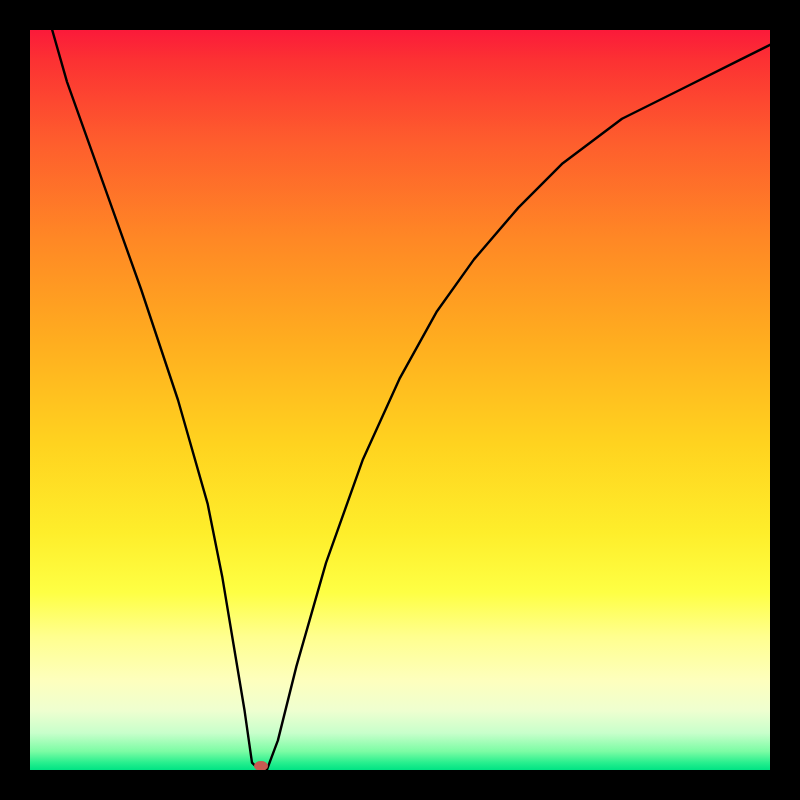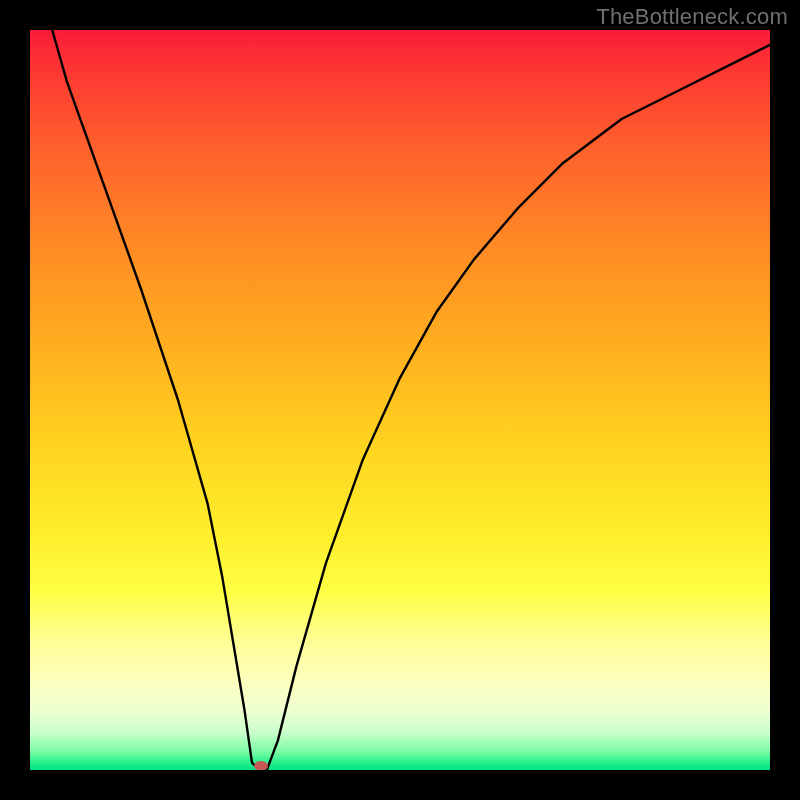--- a/index.html
+++ b/index.html
@@ -71,21 +71,20 @@
     background: #c65a52;
     border-radius: 50%;
     transform: translate(-50%, -50%);
     z-index: 5;
   }
 </style>
 </head>
 <body>
 
 <div class="frame">
-  <div class="watermark">TheBottleneck.com</div>
 
   <div class="plot">
     <div class="gradient-bg"></div>
     <svg class="curve" viewBox="0 0 740 740" preserveAspectRatio="none">
       <path id="curve-path" fill="none" stroke="#000" stroke-width="2.4" stroke-linejoin="round" stroke-linecap="round" d="M22.20 0.00 L37.00 51.80 L74.00 155.40 L111.00 259.00 L148.00 370.00 L177.60 473.60 L192.40 547.60 L203.50 614.20 L214.60 680.80 L222.00 732.60 L229.40 740.00 L236.80 740.00 L247.90 710.40 L266.40 636.40 L296.00 532.80 L333.00 429.20 L370.00 347.80 L407.00 281.20 L444.00 229.40 L488.40 177.60 L532.80 133.20 L592.00 88.80 L651.20 59.20 L710.40 29.60 L740.00 14.80"></path>
     </svg>
     <div id="marker" class="marker" style="left: 230.88px; top: 736.3px;"></div>
   </div>
 </div>
 

